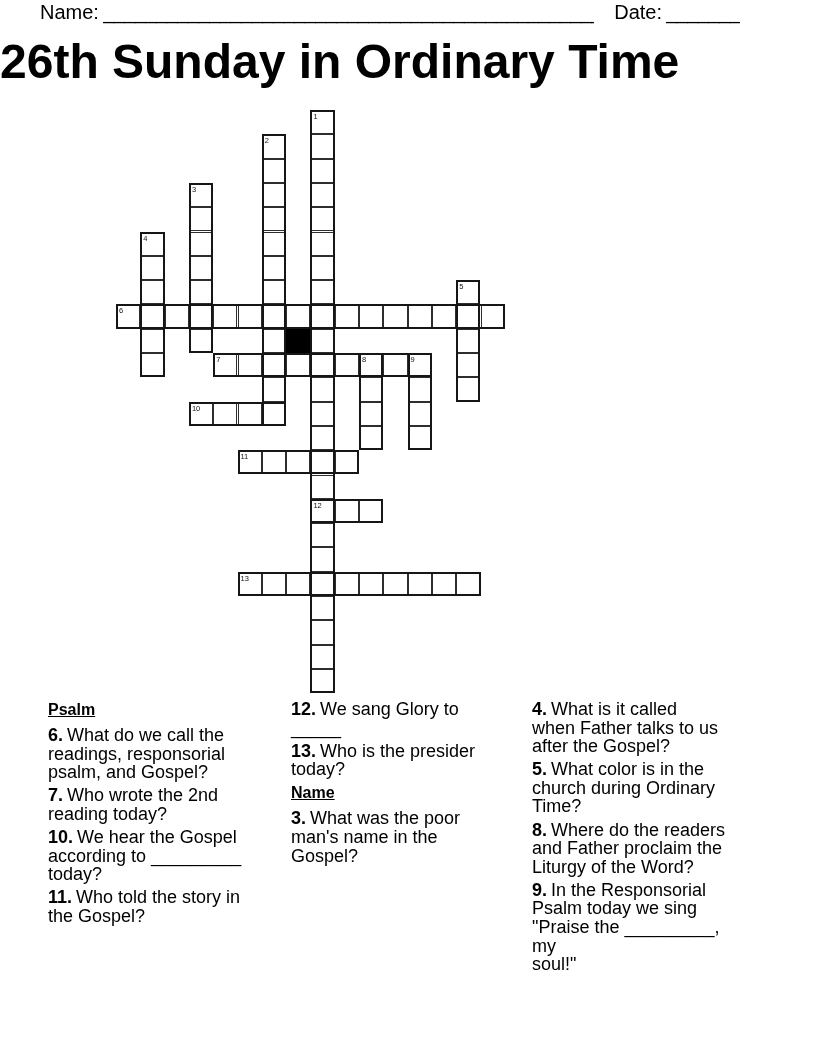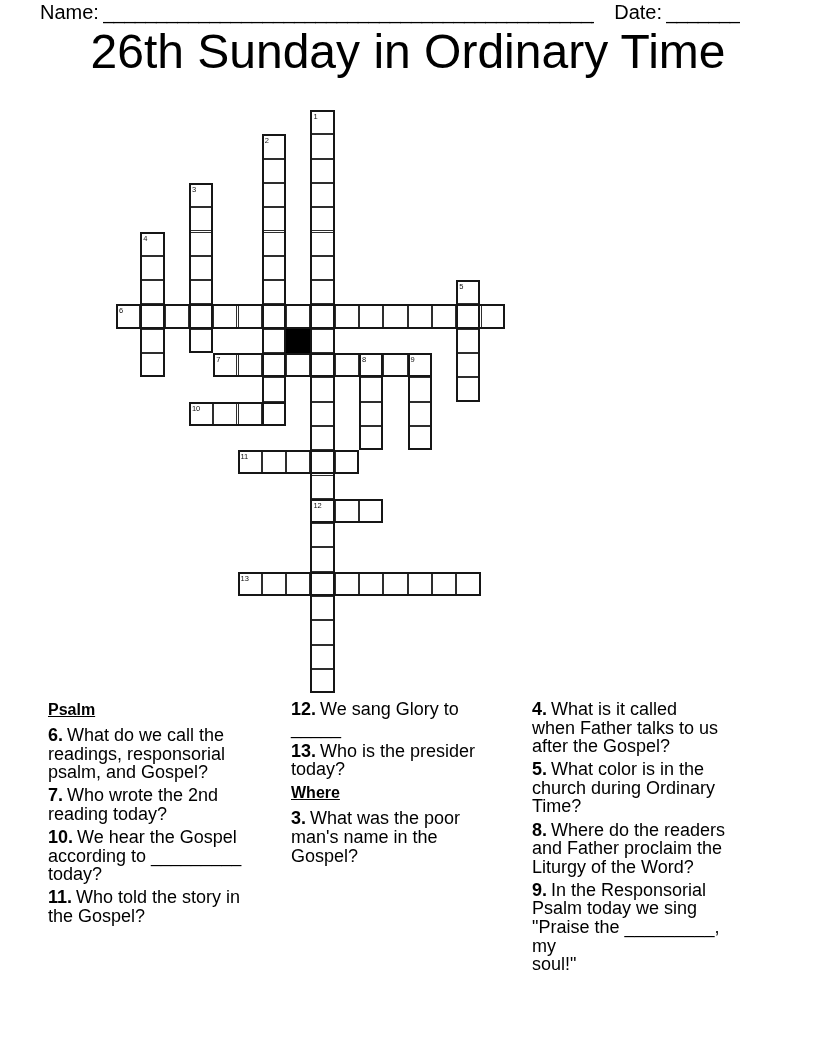--- a/index.html
+++ b/index.html
@@ -10,22 +10,22 @@
   .page{position:absolute;left:0;top:0;width:816px;height:1056px;background:#fff;}
 
   
   .header{position:absolute;left:40px;top:1px;width:700px;display:flex;align-items:baseline;font-size:20px;text-align:right;}
   .hlabel{white-space:nowrap;}
   .hline{flex:1;margin-left:4px;margin-right:20px;overflow:hidden;white-space:nowrap;letter-spacing:-0.5px;}
   .dline{flex:none;width:74px;margin-right:0;}
 
   
   .title{
-    position:absolute;top:24px;left:0;width:100%;margin:0;text-align:center;
-    font-size:48px;font-weight:400;line-height:56px;letter-spacing:0px;
+    position:absolute;top:34px;left:0;width:100%;margin:0;
+    font-size:48px;font-weight:700;line-height:56px;letter-spacing:0px;
   }
 
   
   .grid{position:absolute;left:0;top:0;width:816px;height:1056px;}
   .cell{position:absolute;box-sizing:border-box;background:#fff;border:1px solid #2e2e2e;z-index:1;}
   .cell.black{background:#000;border-color:#000;z-index:1;}
   .outline{position:absolute;box-sizing:border-box;border:2px solid #161616;z-index:2;pointer-events:none;}
   .cellnum{
     position:absolute;z-index:4;font-size:7.5px;line-height:9px;
     padding:2px 0 0 3px;color:#111;pointer-events:none;
@@ -191,21 +191,21 @@
 according to _________
 today?</span></div>
         <div class="clue"><span class="cnum">11.</span><span class="ctext">Who told the story in
 the Gospel?</span></div>
       </div>
       <div class="ccol" style="left: 243px;">
         <div class="clue"><span class="cnum">12.</span><span class="ctext">We sang Glory to
 _____</span></div>
         <div class="clue"><span class="cnum">13.</span><span class="ctext">Who is the presider
 today?</span></div>
-        <div class="chead">Where</div>
+        <div class="chead">Name</div>
         <div class="clue"><span class="cnum">3.</span><span class="ctext">What was the poor
 man's name in the Gospel?</span></div>
       </div>
       <div class="ccol" style="left: 484px;">
         <div class="clue"><span class="cnum">4.</span><span class="ctext">What is it called
 when Father talks to us
 after the Gospel?</span></div>
         <div class="clue"><span class="cnum">5.</span><span class="ctext">What color is in the
 church during Ordinary
 Time?</span></div>

